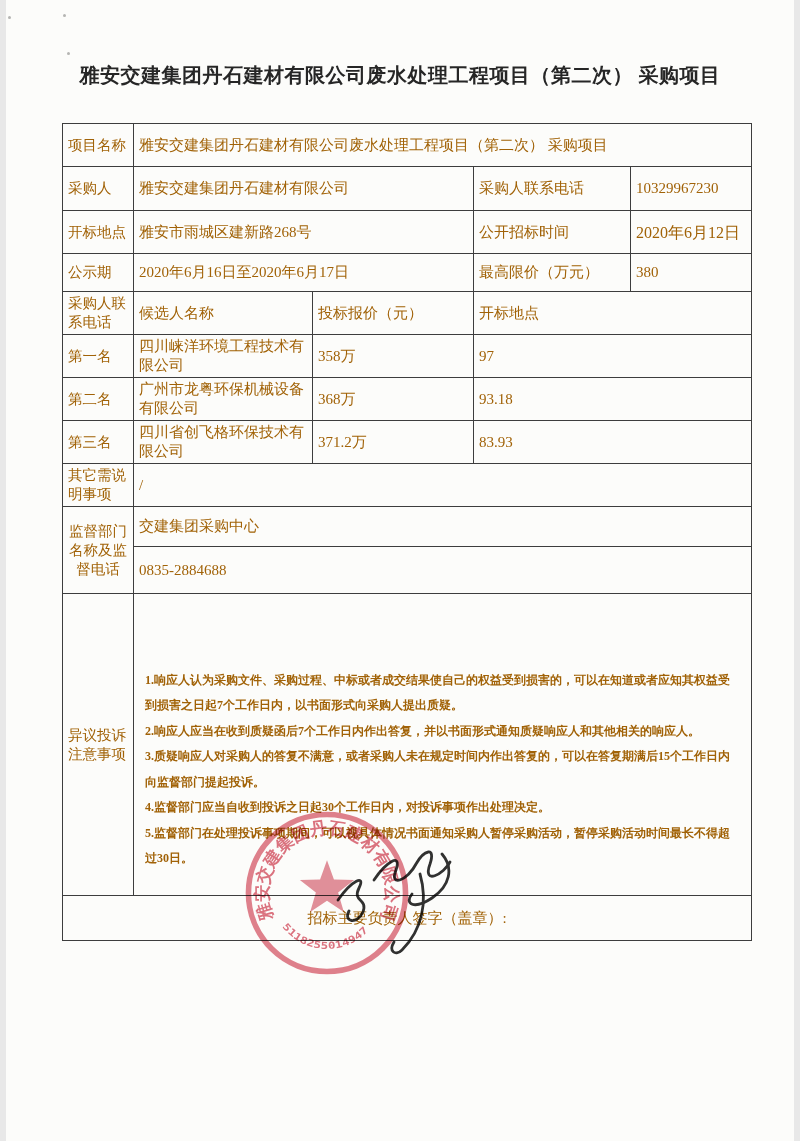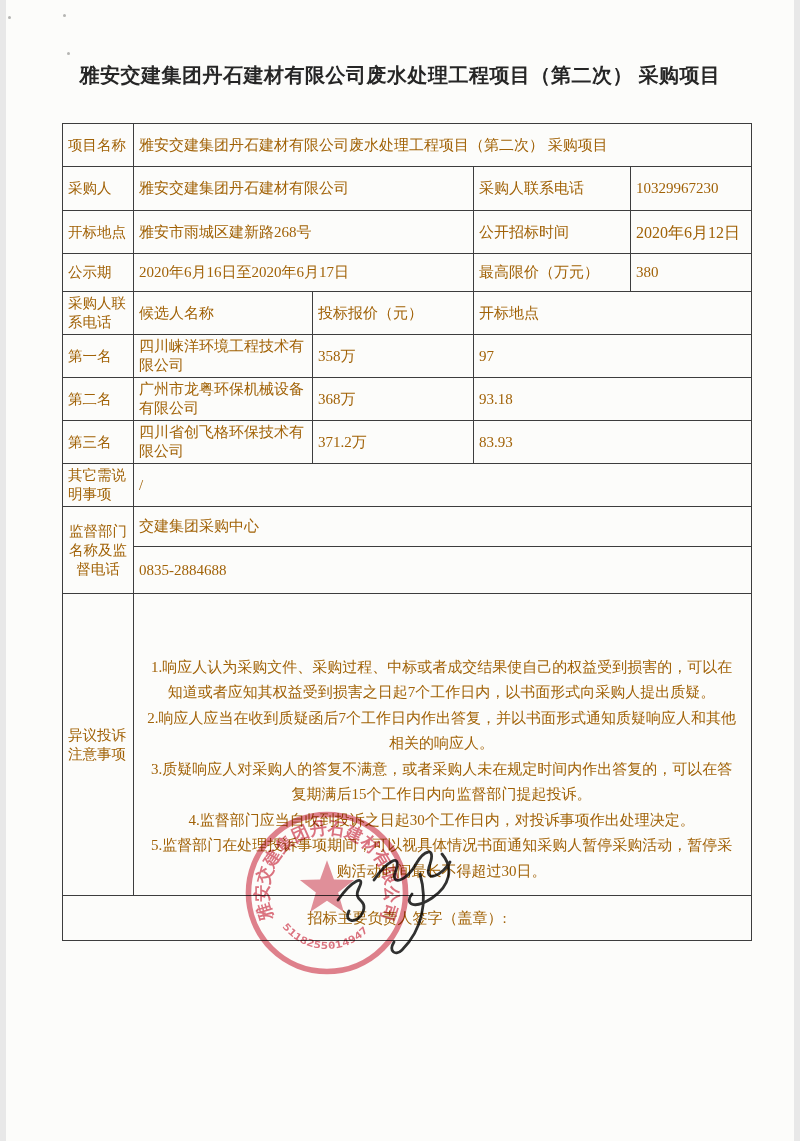--- a/index.html
+++ b/index.html
@@ -32,21 +32,21 @@
     vertical-align:middle;
     overflow:hidden;
   }
   td.lab{text-align:left;padding-left:4px;padding-right:3px;font-size:14.5px;line-height:19px;}
   td.lab-c{text-align:center;padding-left:2px;padding-right:2px;font-size:14.5px;line-height:19px;}
   td.val-l{text-align:left;padding-left:8px;}
   td.c{text-align:left;line-height:19px;}
   td.obj-cell{vertical-align:top;}
   .obj-text{
     padding:56px 8px 6px 6px;
-    font-size:15px;line-height:25.5px;text-align:center;
+    font-size:12px;line-height:25.5px;text-align:left;font-weight:bold;
   }
   td.sig-cell{text-align:center;padding-left:5px;font-size:15px;}
   .overlay{position:absolute;pointer-events:none;}
   .stamp{mix-blend-mode:multiply;opacity:0.88;}
   .sig{mix-blend-mode:multiply;opacity:0.92;}
 </style>
 </head>
 <body>
 
 <div class="page">

